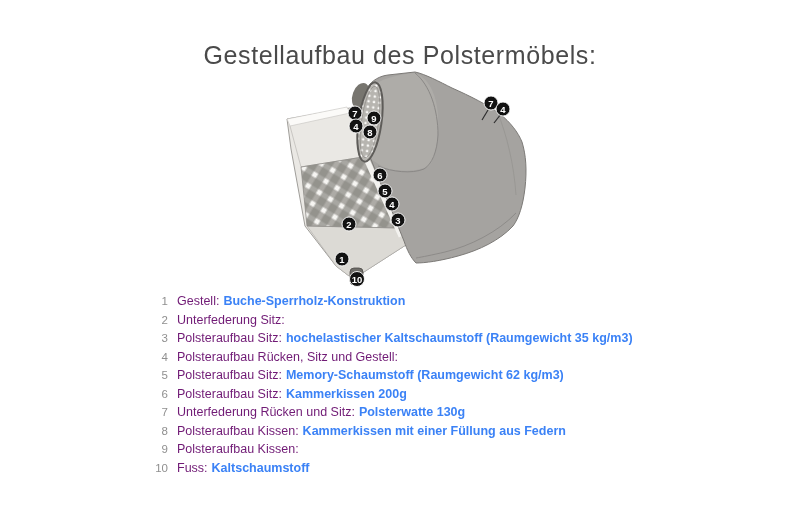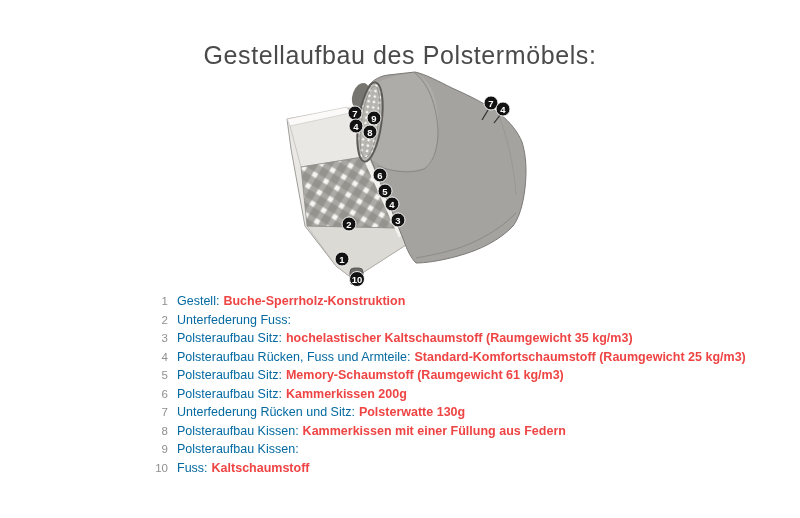--- a/index.html
+++ b/index.html
@@ -9,22 +9,22 @@
   }
   .title{
     position:absolute;top:41px;left:0;width:800px;text-align:center;
     font-size:25px;font-weight:300;letter-spacing:.6px;color:#4a4a4a;
   }
   .diagram{position:absolute;top:0;left:0;}
   .legend{position:absolute;left:152px;top:292px;}
   .legend-row{display:flex;align-items:baseline;line-height:18.5px;font-size:12.5px;color:#2e2e2e;}
   .legend-num{display:inline-block;width:16px;text-align:right;margin-right:9px;
     color:#8f8f8f;font-size:11.5px;}
-  .legend-label{color:#0369a1;white-space:pre;}
-  .legend-value{font-weight:bold;color:#ef4444;margin-left:4px;}
+  .legend-label{color:#701a75;white-space:pre;}
+  .legend-value{font-weight:bold;color:#3b82f6;margin-left:4px;}
   .marker-text{font-size:9.5px;font-weight:bold;fill:#ffffff;font-family:"Liberation Sans",sans-serif;}
 </style>
 </head>
 <body>
 
 <div class="page">
 
   <div class="title">Gestellaufbau des Polstermöbels:</div>
 
   <svg class="diagram" width="800" height="518" viewBox="0 0 800 518" xmlns="http://www.w3.org/2000/svg">
@@ -157,36 +157,35 @@
   </svg>
 
   <div class="legend">
     <div class="legend-row">
       <span class="legend-num">1</span>
       <span class="legend-label">Gestell:</span>
       <span class="legend-value">Buche-Sperrholz-Konstruktion</span>
     </div>
     <div class="legend-row">
       <span class="legend-num">2</span>
-      <span class="legend-label">Unterfederung Fuss:</span>
+      <span class="legend-label">Unterfederung Sitz:</span>
     </div>
     <div class="legend-row">
       <span class="legend-num">3</span>
       <span class="legend-label">Polsteraufbau Sitz:</span>
       <span class="legend-value">hochelastischer Kaltschaumstoff (Raumgewicht 35 kg/m3)</span>
     </div>
     <div class="legend-row">
       <span class="legend-num">4</span>
-      <span class="legend-label">Polsteraufbau Rücken, Fuss und Armteile:</span>
-      <span class="legend-value">Standard-Komfortschaumstoff (Raumgewicht 25 kg/m3)</span>
+      <span class="legend-label">Polsteraufbau Rücken, Sitz und Gestell:</span>
     </div>
     <div class="legend-row">
       <span class="legend-num">5</span>
       <span class="legend-label">Polsteraufbau Sitz:</span>
-      <span class="legend-value">Memory-Schaumstoff (Raumgewicht 61 kg/m3)</span>
+      <span class="legend-value">Memory-Schaumstoff (Raumgewicht 62 kg/m3)</span>
     </div>
     <div class="legend-row">
       <span class="legend-num">6</span>
       <span class="legend-label">Polsteraufbau Sitz:</span>
       <span class="legend-value">Kammerkissen 200g</span>
     </div>
     <div class="legend-row">
       <span class="legend-num">7</span>
       <span class="legend-label">Unterfederung Rücken und Sitz:</span>
       <span class="legend-value">Polsterwatte 130g</span>

